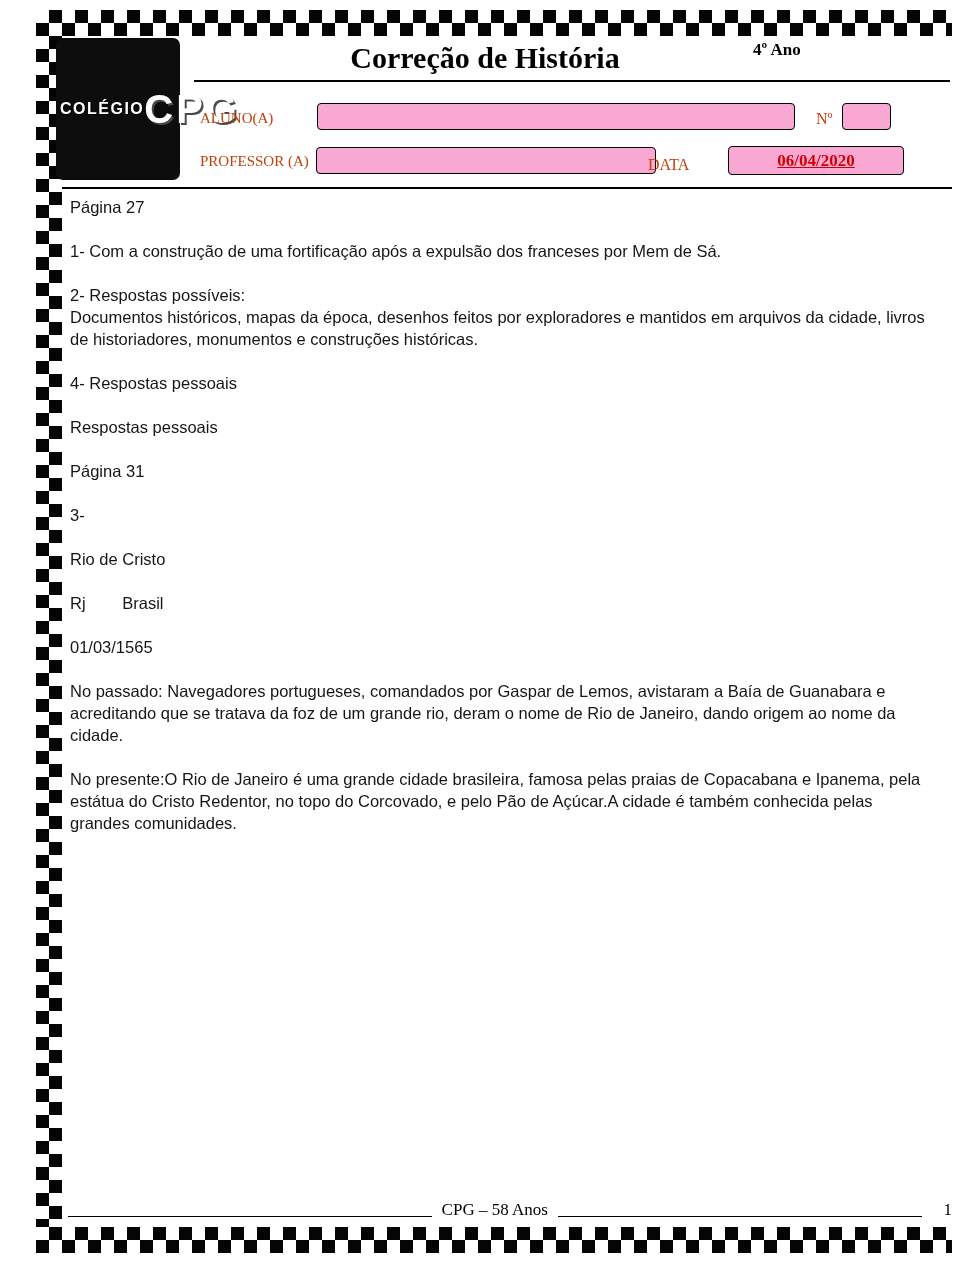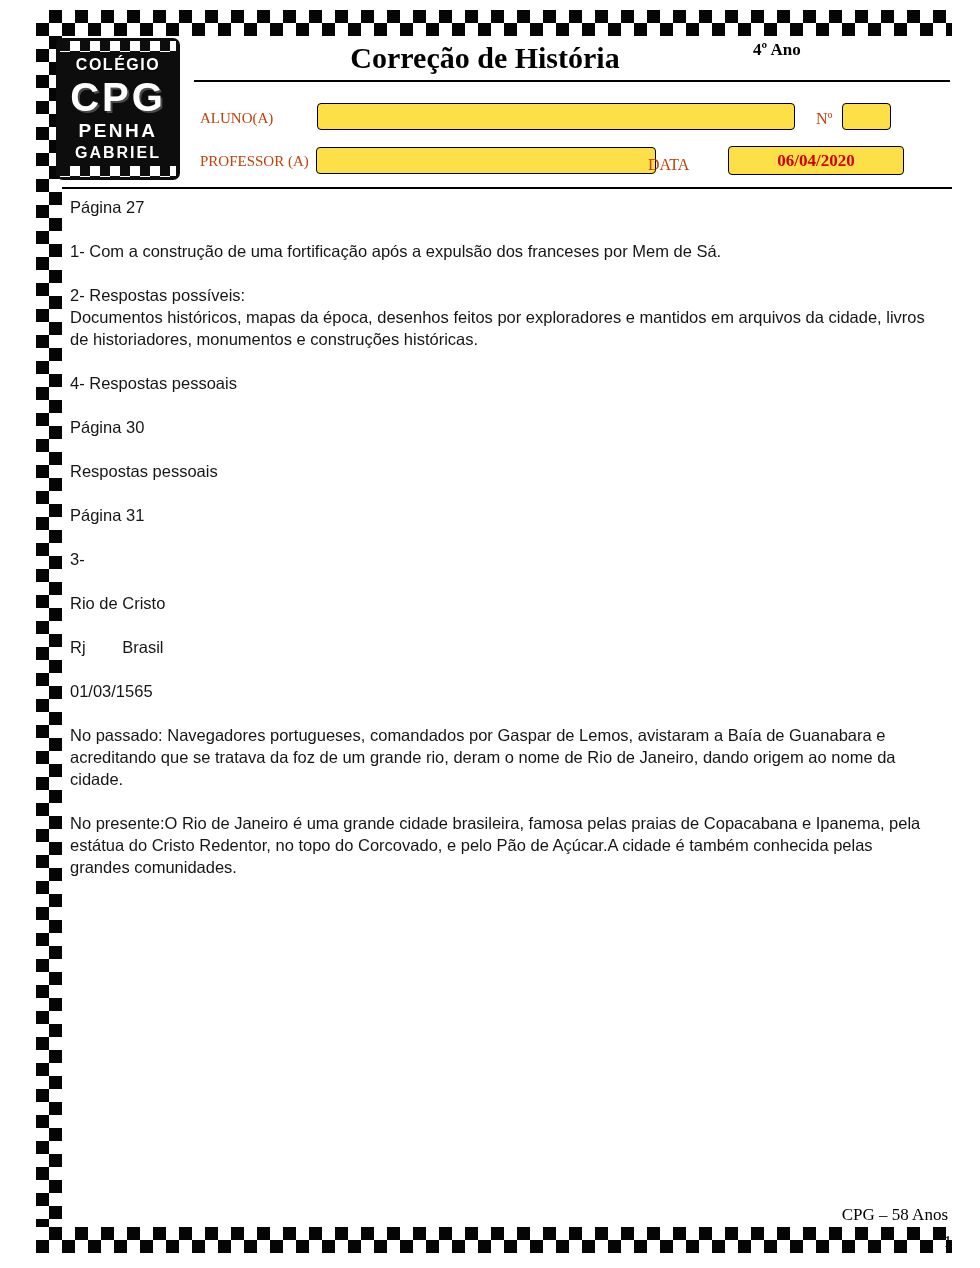--- a/index.html
+++ b/index.html
@@ -20,21 +20,21 @@
     background-size:26px 26px;
   }
   #strip-top    { left:36px; top:10px;   width:916px; height:26px; }
   #strip-left   { left:36px; top:10px;   width:26px;  height:1243px; }
   #strip-bottom { left:36px; top:1227px; width:916px; height:26px; }
 
   
   .logo {
     position:absolute; left:56px; top:38px; width:124px; height:142px;
     background:#0d0d0d; border-radius:7px;
-    display:flex; flex-direction:column; align-items:center; justify-content:space-between;
+    display:flex; flex-direction:row; align-items:center; justify-content:space-between;
     color:#fff; text-align:left; padding:3px 4px;
   }
   .logo-checker {
     width:100%; height:11px;
     background:repeating-conic-gradient(#ffffff 0% 25%, #0d0d0d 0% 50%);
     background-size:20px 20px;
   }
   .logo-colegio { font-size:16px; font-weight:bold; letter-spacing:1.5px; line-height:18px; text-shadow:1px 1px 0 #000; }
   .logo-cpg     { font-size:40px; font-weight:bold; letter-spacing:3px; line-height:40px; text-shadow:2px 2px 0 #4a4a4a; }
   .logo-penha   { font-size:19px; font-weight:bold; letter-spacing:2.5px; line-height:20px; }
@@ -52,23 +52,23 @@
   }
   .header-rule { position:absolute; left:194px; top:80px; width:756px; height:2px; background:#000; }
 
   
   .form-label { position:absolute; font-family:"Liberation Serif", serif; font-size:15px; color:#c2410c; }
   #label-aluno { left:200px; top:110px; }
   #label-no    { left:816px; top:110px; font-size:16px; }
   #label-prof  { left:200px; top:153px; }
   #label-data  { left:648px; top:156px; font-size:16px; }
   .field {
-    position:absolute; border:1.6px solid #000; border-radius:4px; background:#fde047;
+    position:absolute; border:1.6px solid #000; border-radius:4px; background:#f9a8d4;
     font-family:"Liberation Serif", serif; font-size:16px;
-    display:flex; align-items:center; padding:0 8px;
+    display:flex; align-items:center; padding:0 8px;text-decoration:underline;
   }
   #field-aluno { left:317px; top:103px; width:478px; height:27px; }
   #field-no    { left:842px; top:103px; width:49px;  height:27px; }
   #field-prof  { left:316px; top:147px; width:340px; height:27px; }
   #field-data  {
     left:728px; top:146px; width:176px; height:29px;
     justify-content:center; font-weight:bold; font-size:17px;
     color:var(--date-red, #d10000);
   }
 
@@ -78,21 +78,21 @@
     position:absolute; left:70px; top:196px; width:862px;
     font-size:16.5px; line-height:22px; color:#161616;
   }
   .body p { margin:0 0 22px; white-space:pre-wrap; }
   .body .b { font-weight:normal; }
 
   
   .footer {
     position:absolute; left:62px; top:1199px; width:890px; height:22px;
     display:flex; align-items:flex-end;
-    font-family:"Liberation Serif", serif; font-size:17px; color:#000;flex-direction:column;
+    font-family:"Liberation Serif", serif; font-size:17px; color:#000;
   }
   .footer-line { flex:1; border-bottom:1.5px solid #000; margin:0 6px 4px; }
   .footer-text { padding:0 4px; line-height:22px; }
   .page-num { margin-left:16px; line-height:22px; }
 </style>
 </head>
 <body>
 
 <div class="page">
 
@@ -122,21 +122,20 @@
   <div class="form-label" id="label-data">DATA</div>
   <div class="field" id="field-data">06/04/2020</div>
 
   <div class="content-rule"></div>
   <div class="body">
       <p><span>Página 27</span></p>
       <p><span>1- Com a construção de uma fortificação após a expulsão dos franceses por Mem de Sá.</span></p>
       <p><span>2- Respostas possíveis:
 Documentos históricos, mapas da época, desenhos feitos por exploradores e mantidos em arquivos da cidade, livros de historiadores, monumentos e construções históricas.</span></p>
       <p><span>4- Respostas pessoais</span></p>
-      <p><span>Página 30</span></p>
       <p><span>Respostas pessoais</span></p>
       <p><span>Página 31</span></p>
       <p><span>3-</span></p>
       <p><span>Rio de Cristo</span></p>
       <p><span>Rj        Brasil</span></p>
       <p><span>01/03/1565</span></p>
       <p><span class="b">No passado:</span><span> Navegadores portugueses, comandados por Gaspar de Lemos, avistaram a Baía de Guanabara e acreditando que se tratava da foz de um grande rio, deram o nome de Rio de Janeiro, dando origem ao nome da cidade.</span></p>
       <p><span class="b">No presente:</span><span>O Rio de Janeiro é uma grande cidade brasileira, famosa pelas praias de Copacabana e Ipanema, pela estátua do Cristo Redentor, no topo do Corcovado, e pelo Pão de Açúcar.A cidade é também conhecida pelas grandes comunidades.</span></p>
     </div>
 

